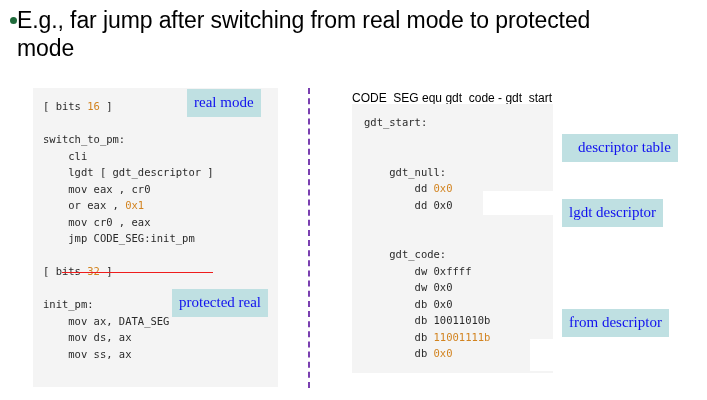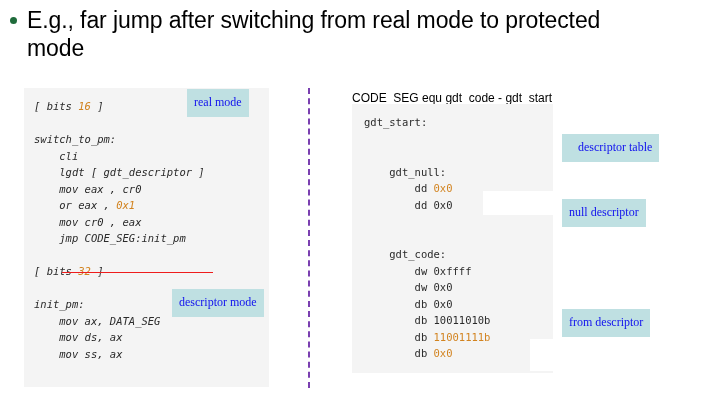--- a/index.html
+++ b/index.html
@@ -16,21 +16,21 @@
   }
 
   
   #slide-heading {
     position: absolute;
     left: 10px;
     top: 6px;
     width: 640px;
     display: flex;
     align-items: flex-start;
-    gap: 10px;
+    gap: 0;
   }
   #slide-heading .bullet {
     flex: 0 0 auto;
     width: 7px;
     height: 7px;
     border-radius: 50%;
     background: #1f6b3b;
     margin-top: 11px;
   }
   #slide-heading .heading-text {
@@ -46,26 +46,25 @@
     position: absolute;
     background: #f4f4f4;
     font-family: "DejaVu Sans Mono", monospace;
     font-size: 10.5px;
     line-height: 16.5px;
     color: #2a2a2a;
     white-space: pre;
     box-sizing: border-box;
   }
   #code-panel-left {
-    left: 24px;
+    left: 33px;
     top: 88px;
     width: 245px;
     height: 299px;
     padding: 10px 8px 0 10px;
-    font-style: italic;
   }
   #code-panel-right {
     left: 352px;
     top: 104px;
     width: 201px;
     height: 269px;
     padding: 10px 8px 0 12px;
   }
   .code-line { display: block; height: 16.5px; }
   .num { color: #d2831f; }
@@ -108,21 +107,21 @@
     height: 300px;
     border-left: 2px dashed #7a3fb0;
   }
 
   
   .callout {
     position: absolute;
     background: #bfe0e2;
     color: #1111ee;
     font-family: "Liberation Serif", serif;
-    font-size: 12px;
+    font-size: 15px;
     line-height: 17px;
     padding: 5px 7px 6px 7px;
     white-space: nowrap;
     box-sizing: border-box;
   }
   #callout-real-mode      { left: 187px; top: 89px;  }
   #callout-protected-mode { left: 172px; top: 289px; }
   #callout-descriptor-table { left: 562px; top: 134px; padding-left: 16px; }
   #callout-null-descriptor  { left: 562px; top: 199px; }
   #callout-code-descriptor  { left: 562px; top: 309px; }
@@ -153,16 +152,16 @@
 <div id="code-seg-equ">CODE_SEG equ gdt_code - gdt_start</div>
 
 <div class="code-panel" id="code-panel-right"><span class="code-line"><span>gdt_start:</span></span><span class="blank"></span><span class="blank"></span><span class="code-line"><span>    gdt_null:</span></span><span class="code-line"><span>        dd </span><span class="num">0x0</span></span><span class="code-line"><span>        dd 0x0</span></span><span class="blank"></span><span class="blank"></span><span class="code-line"><span>    gdt_code:</span></span><span class="code-line"><span>        dw 0xffff</span></span><span class="code-line"><span>        dw 0x0</span></span><span class="code-line"><span>        db 0x0</span></span><span class="code-line"><span>        db 10011010b</span></span><span class="code-line"><span>        db </span><span class="num">11001111b</span></span><span class="code-line"><span>        db </span><span class="num">0x0</span></span></div>
 
 <div id="null-descriptor-mask"></div>
 <div id="code-descriptor-mask"></div>
 
 <div id="column-divider"></div>
 
 <div class="callout" id="callout-real-mode">real mode</div>
-<div class="callout" id="callout-protected-mode">descriptor mode</div>
+<div class="callout" id="callout-protected-mode">protected real</div>
 <div class="callout" id="callout-descriptor-table">descriptor table</div>
-<div class="callout" id="callout-null-descriptor">null descriptor</div>
+<div class="callout" id="callout-null-descriptor">lgdt descriptor</div>
 <div class="callout" id="callout-code-descriptor">from descriptor</div>
 
 </body></html>

